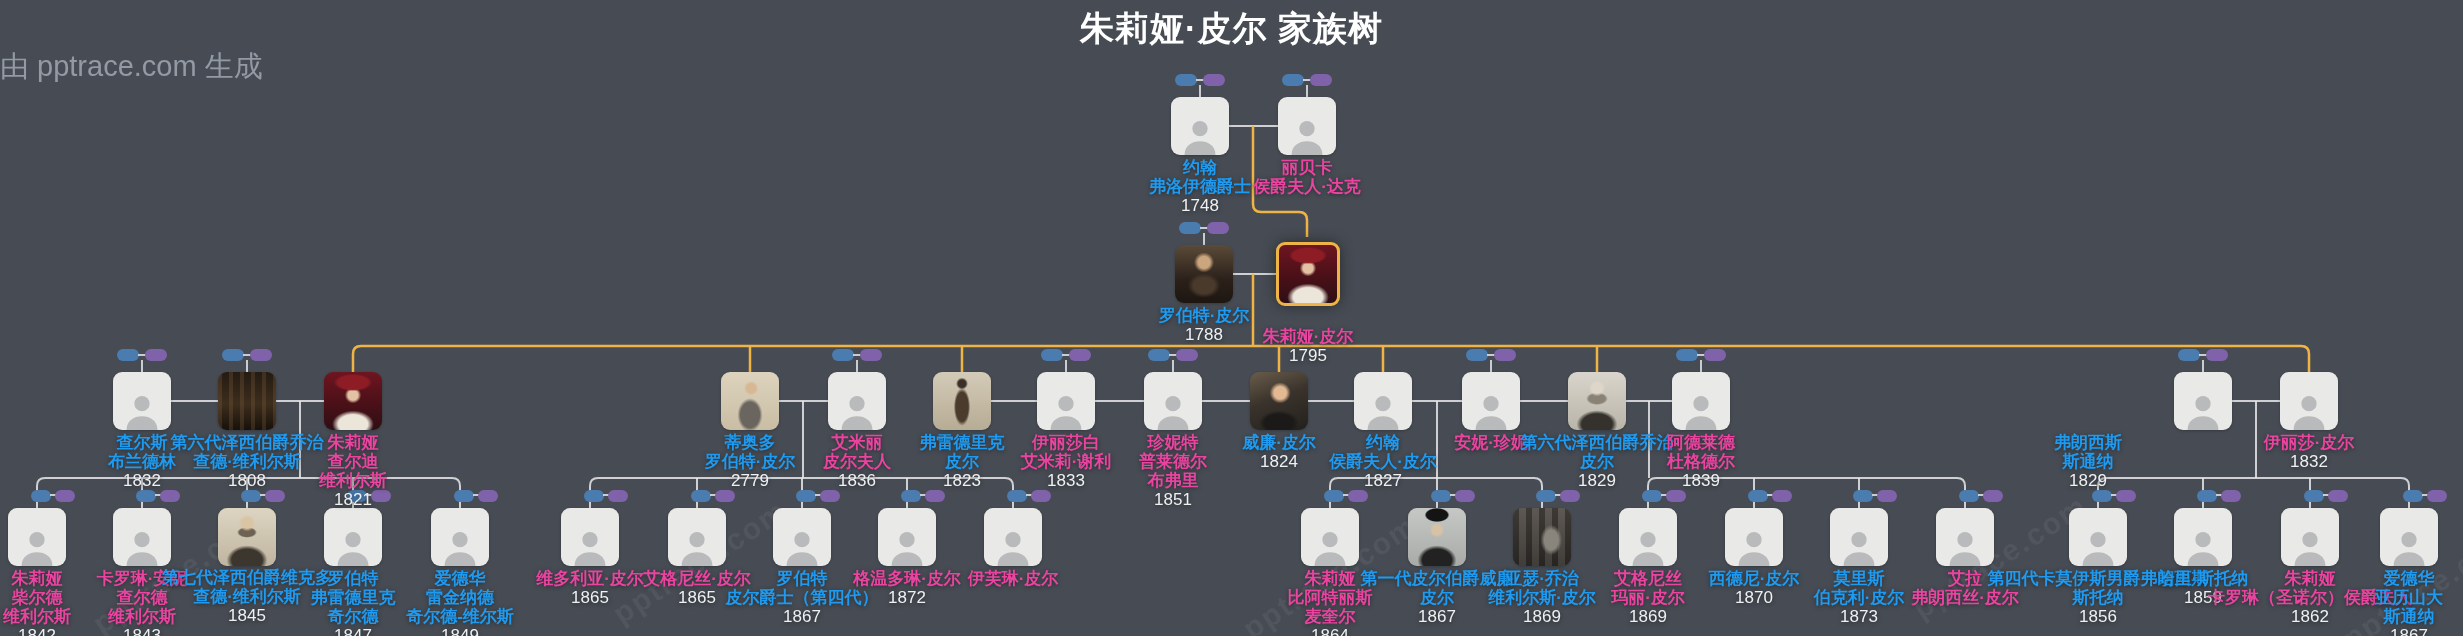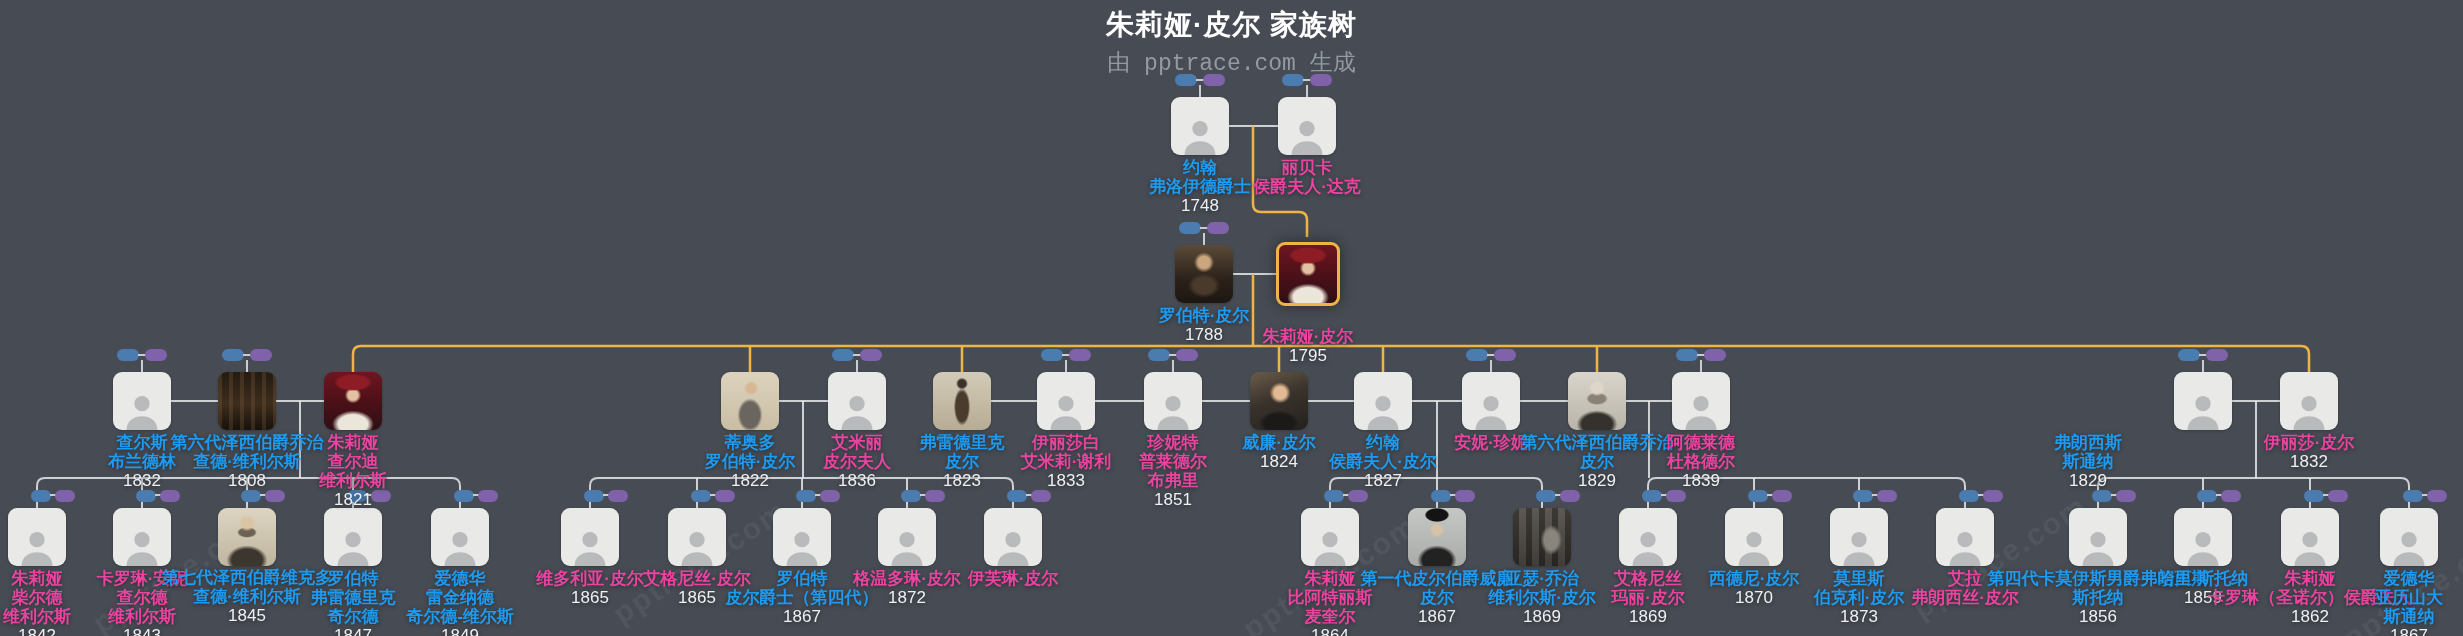--- a/index.html
+++ b/index.html
@@ -1,21 +1,21 @@
 <!DOCTYPE html>
 <html><head>
 <meta charset="utf-8">
 <style>
   html,body{margin:0;padding:0;background:#474c54;}
   .canvas{position:relative;width:2463px;height:636px;background:#474c54;overflow:hidden;
           font-family:"Liberation Sans","DejaVu Sans",sans-serif;}
   .page-title{position:absolute;left:0;top:6px;width:100%;text-align:center;margin:0;
-          font-size:28px;font-weight:700;color:#ffffff;letter-spacing:1px;}
-  .subtitle{position:absolute;left:0;top:47px;width:100%;text-align:center;
-          font-size:23px;color:#939aa4;font-family:Liberation Mono, monospace;}
+          font-size:34px;font-weight:700;color:#ffffff;letter-spacing:1px;}
+  .subtitle{position:absolute;left:0;top:47px;width:100%;text-align:left;
+          font-size:29px;color:#939aa4;}
   #connectors{position:absolute;left:0;top:0;z-index:1;}
   .photo{position:absolute;width:58px;height:58px;border-radius:9px;background:#e9e9e7;
          z-index:3;box-shadow:0 1px 3px rgba(0,0,0,.25);display:flex;align-items:flex-end;
          justify-content:center;overflow:hidden;cursor:pointer;}
   .photo.root{border:3px solid #efb445;box-shadow:0 0 14px rgba(0,0,0,.45);}
   .photo svg{width:44px;height:40px;display:block;}
   .label{position:absolute;width:260px;text-align:center;z-index:4;line-height:19px;
          text-shadow:0 1px 4px rgba(18,20,24,.6);pointer-events:none;}
   .label .nm{font-size:17px;font-weight:700;display:block;}
   .label .yr{font-size:17px;font-weight:400;color:#eef0f2;display:block;}
@@ -190,21 +190,21 @@
       <div class="label female" style="left: 223px; top: 433px;">
         <span class="nm">朱莉娅</span>
         <span class="nm">查尔迪</span>
         <span class="nm">维利尔斯</span>
         <span class="yr">1821</span>
       </div>
       <div class="photo ph-theodore" style="left: 721px; top: 372px;"></div>
       <div class="label male" style="left: 620px; top: 433px;">
         <span class="nm">蒂奥多</span>
         <span class="nm">罗伯特·皮尔</span>
-        <span class="yr">1822</span>
+        <span class="yr">2779</span>
       </div>
       <div class="photo" style="left: 828px; top: 372px;">
         <svg viewBox="0 0 24 22">
           <circle cx="12" cy="7.5" r="4.2" fill="#b8babb"></circle>
           <path d="M3.5 22c0-5 4-7.5 8.5-7.5s8.5 2.5 8.5 7.5z" fill="#b8babb"></path>
         </svg>
       </div>
       <div class="label female" style="left: 727px; top: 433px;">
         <span class="nm">艾米丽</span>
         <span class="nm">皮尔夫人</span>

